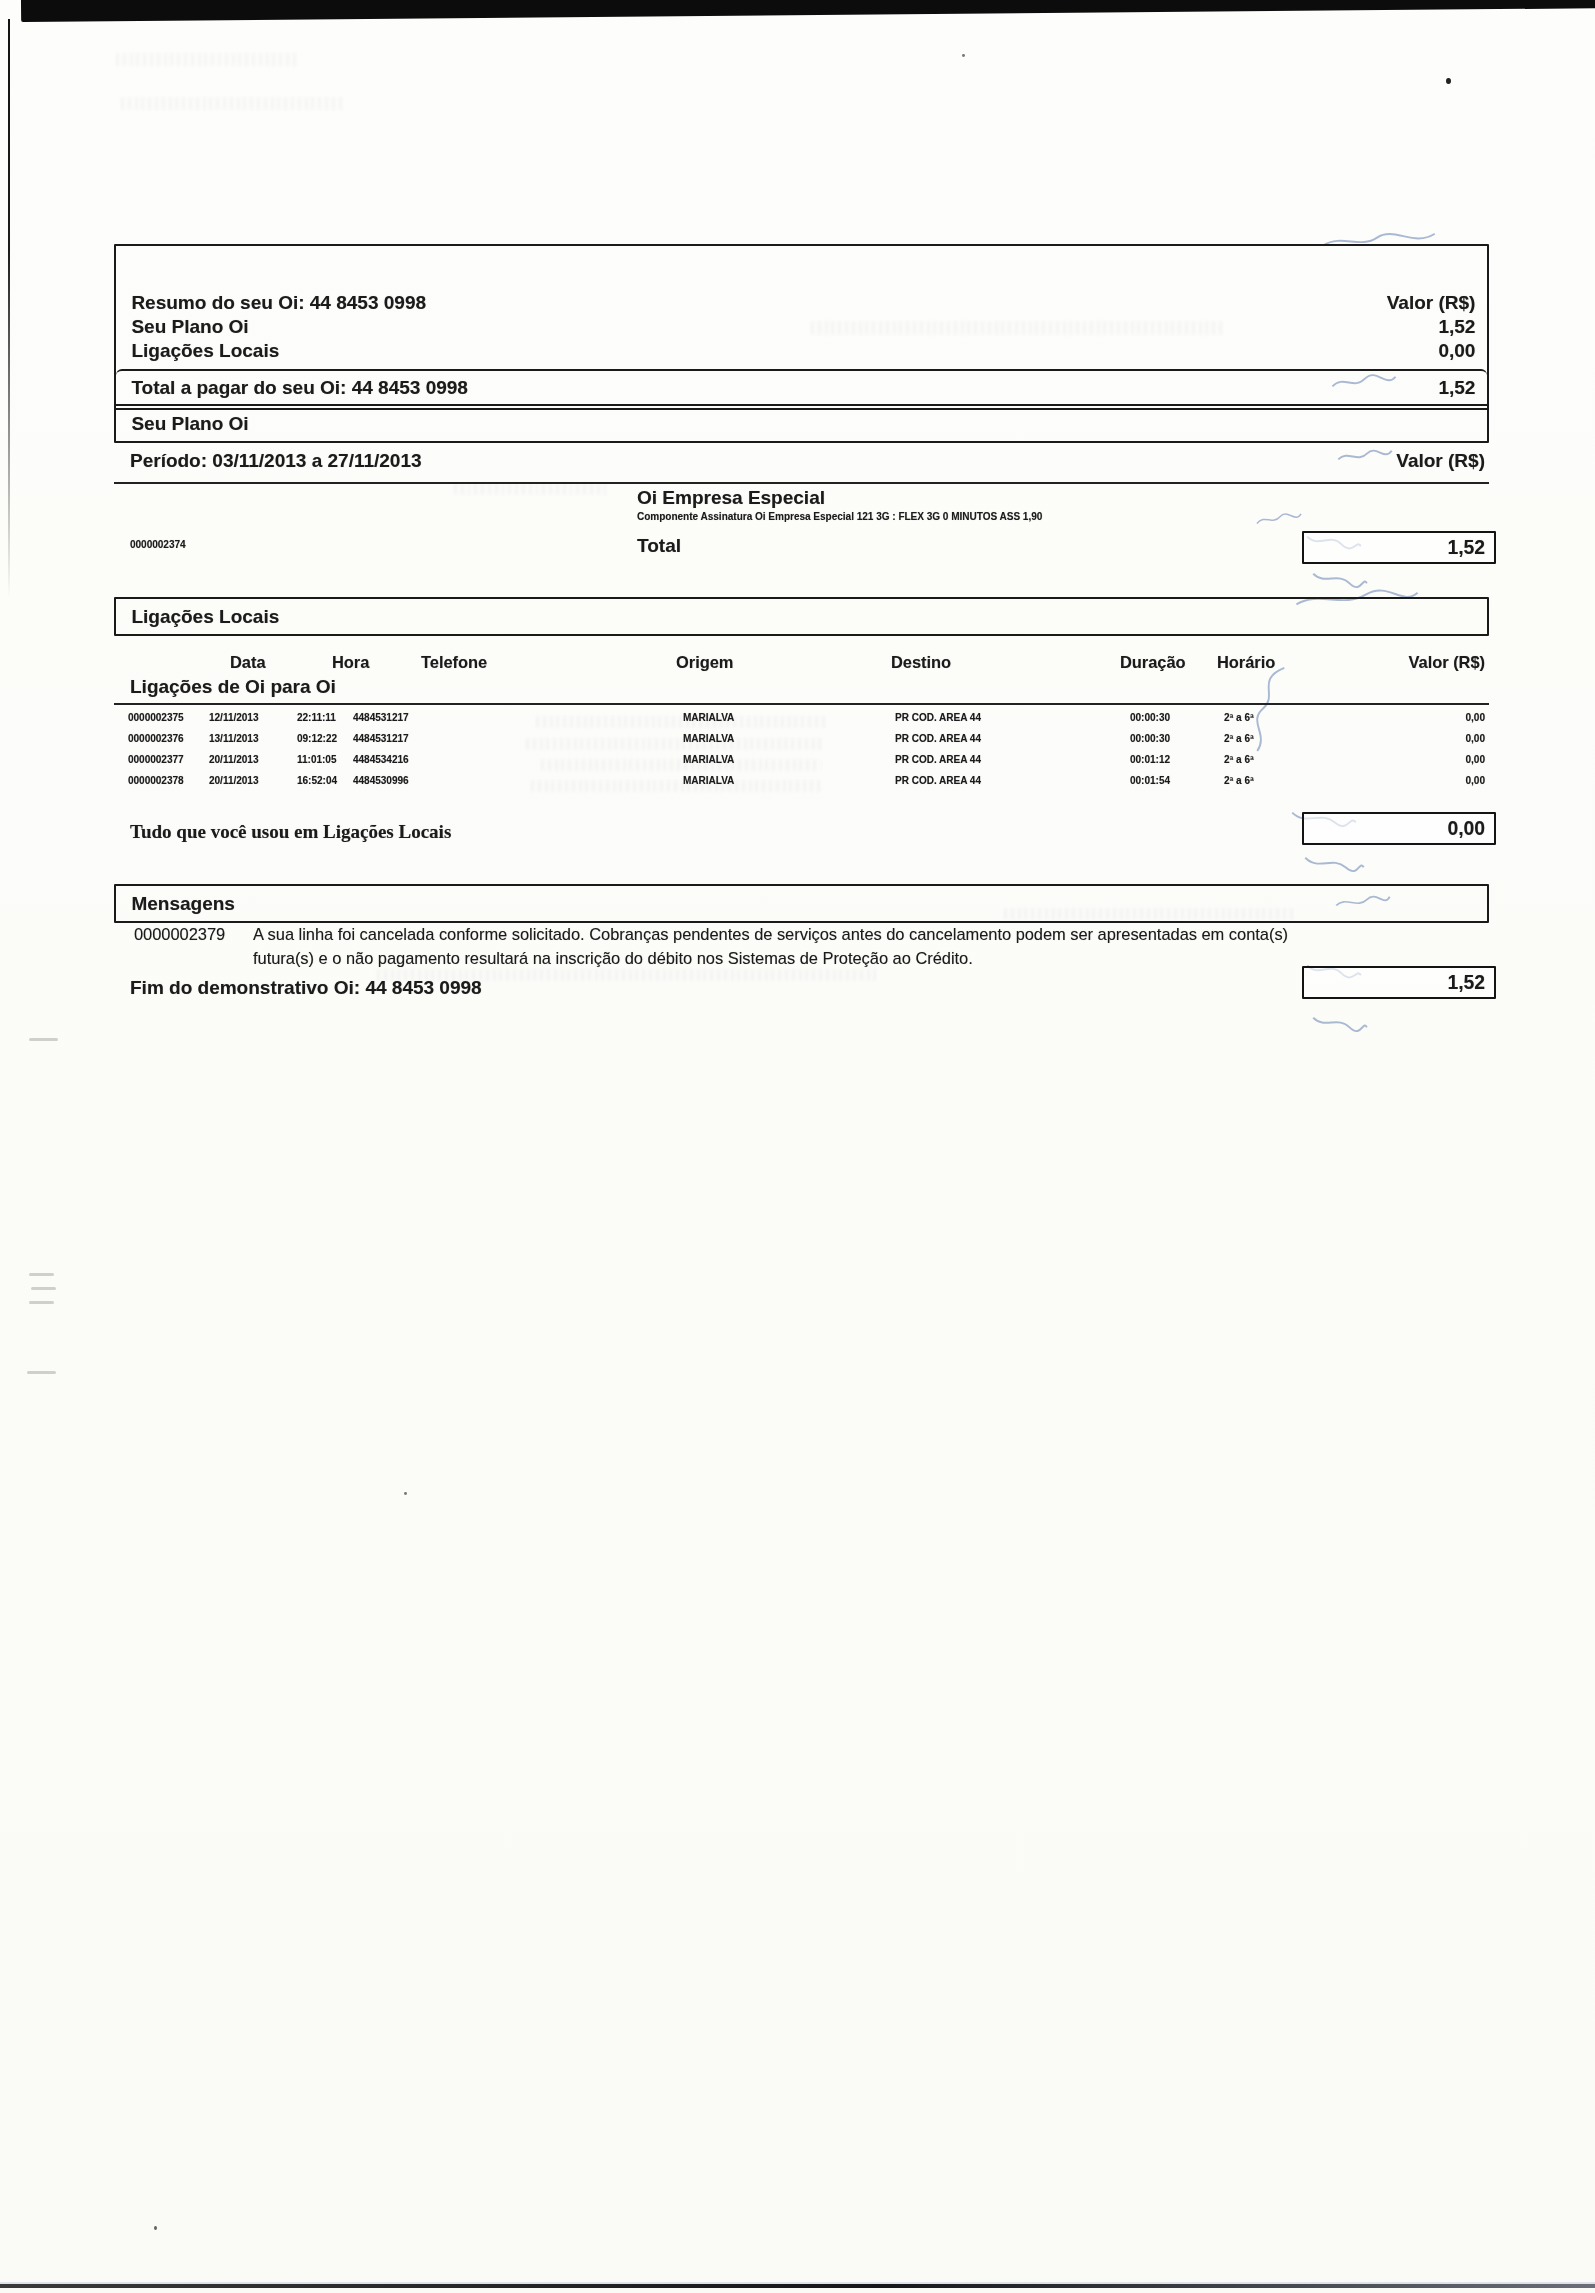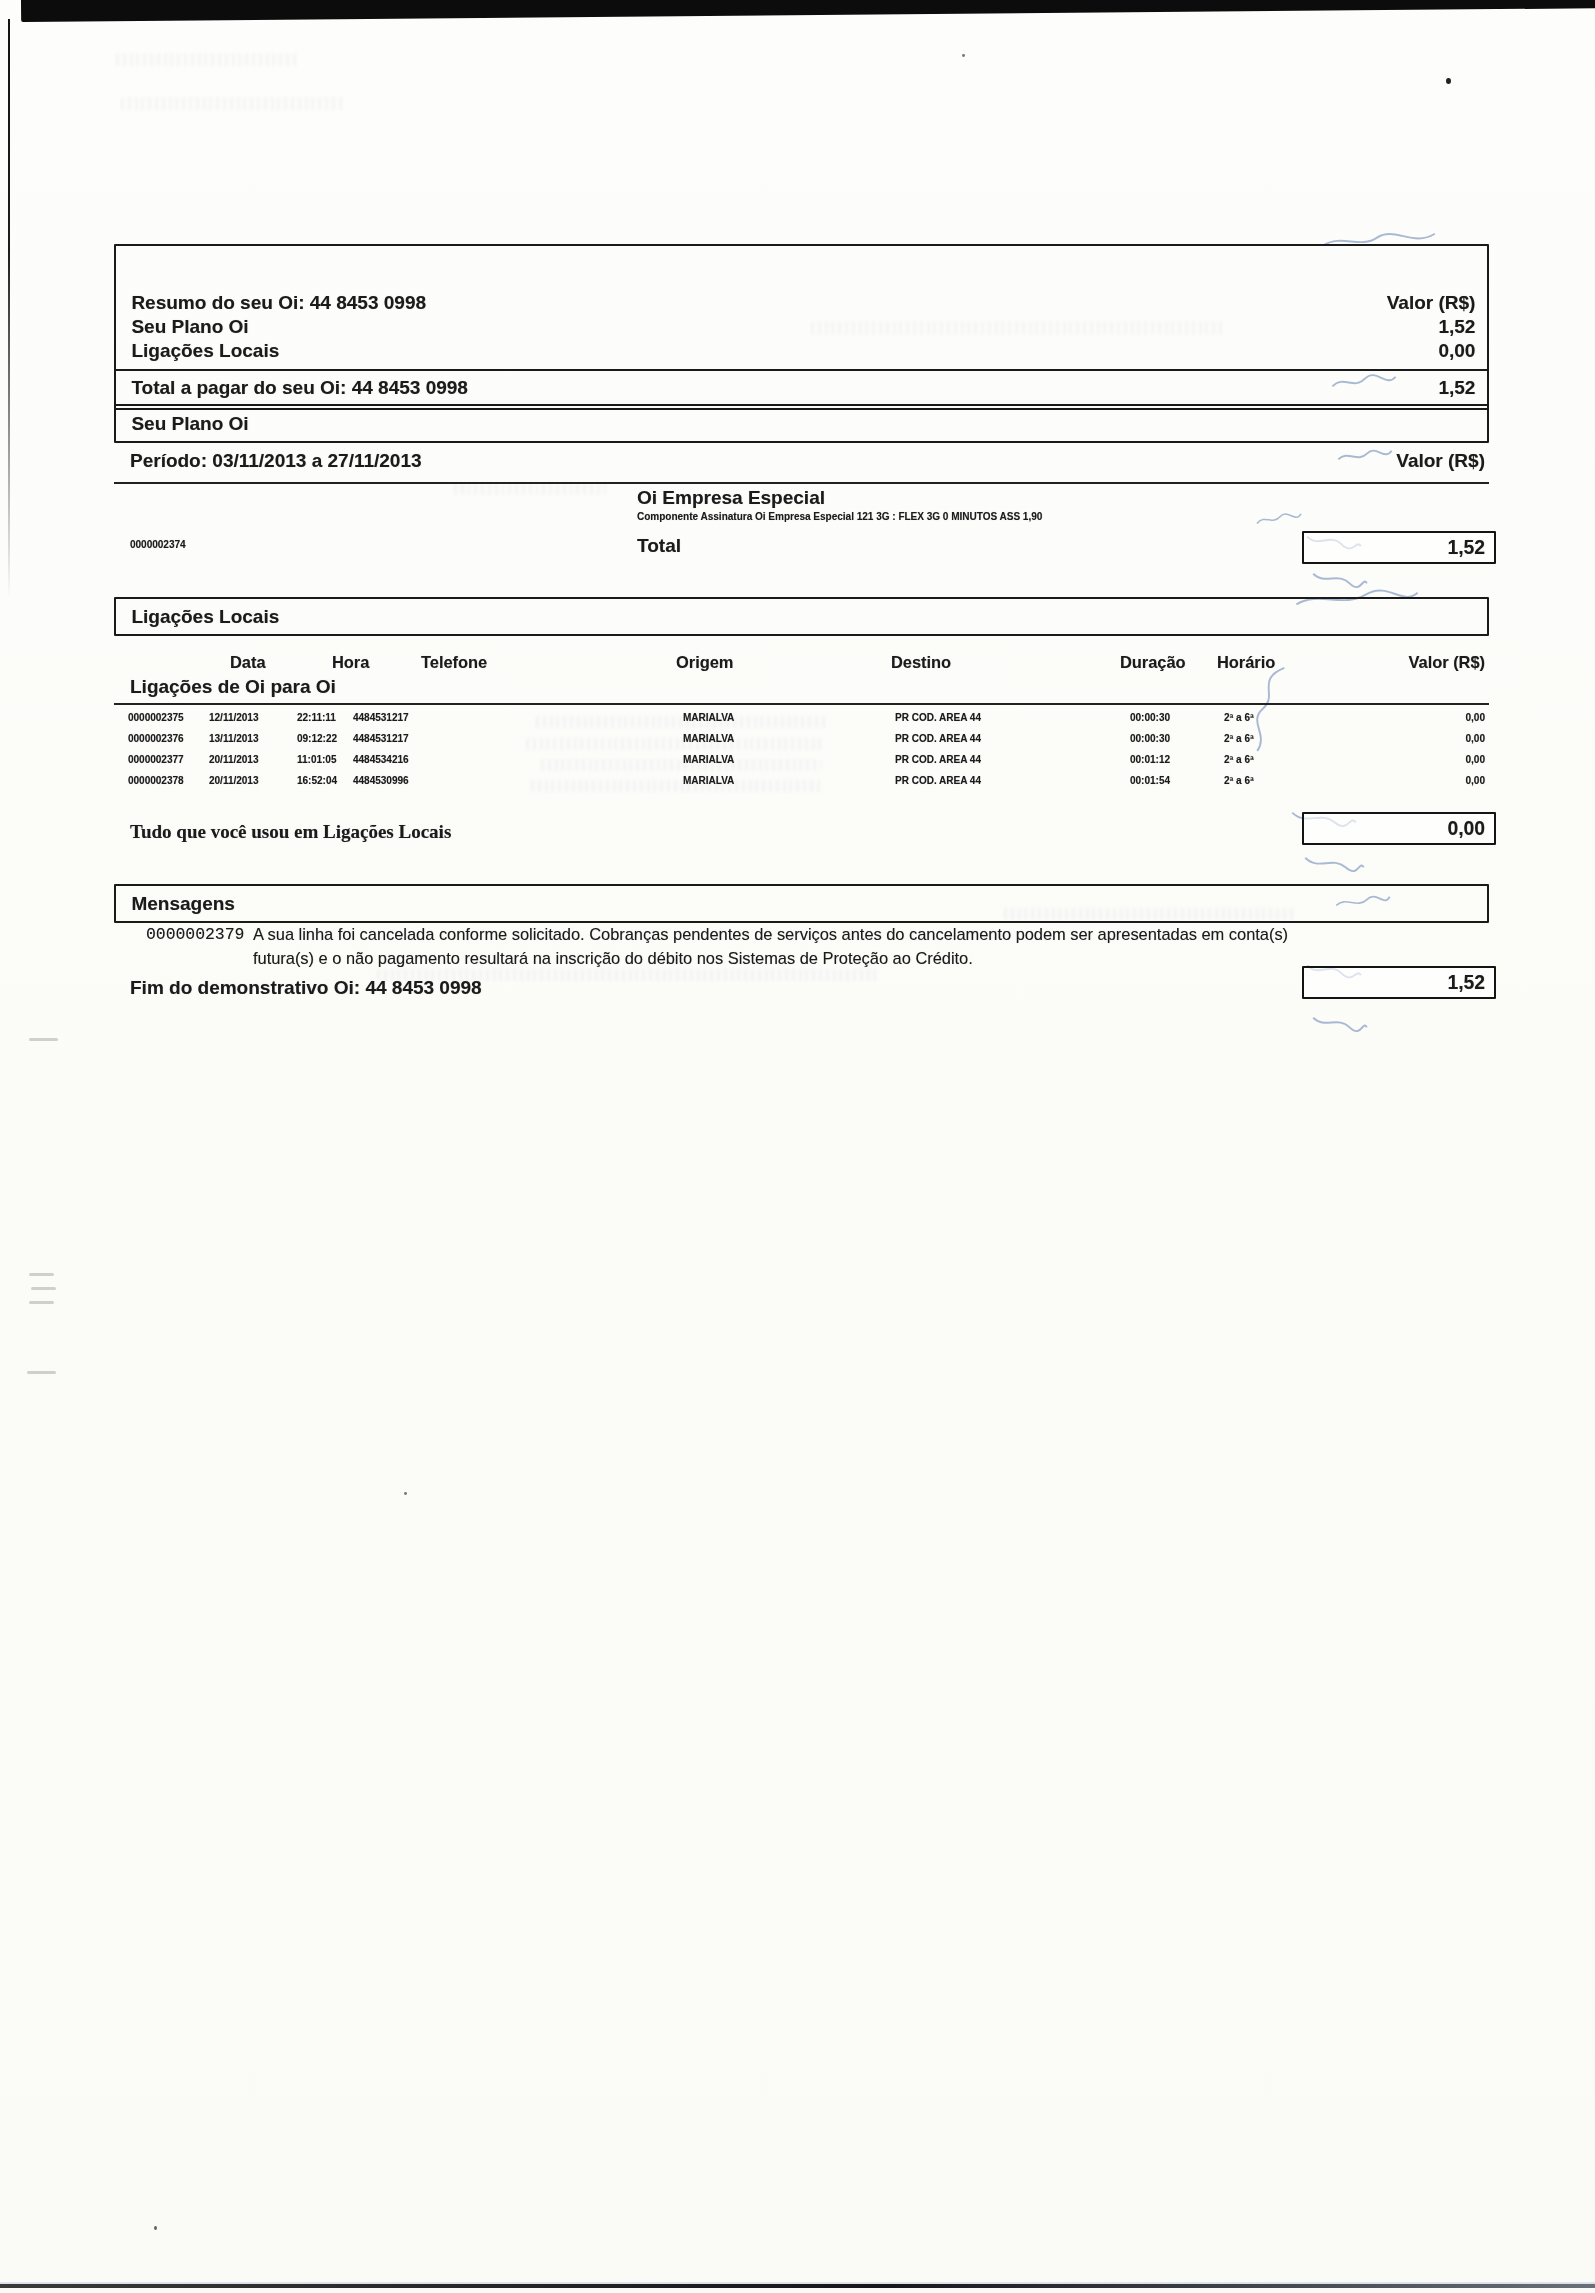--- a/index.html
+++ b/index.html
@@ -14,21 +14,21 @@
   .m17{font-size:16.4px;font-weight:500;}
 
   
   .frame{position:absolute;left:114px;width:1375px;border:2.9px solid #1a1a1a;box-sizing:border-box;border-radius:1px;}
   .secbox{height:39px;display:flex;align-items:center;padding-left:15.4px;font-size:19px;font-weight:700;}
 
   
   #summary-box{top:244px;}
   .sum-top{padding:4.8px 11.6px 5.8px 15.4px;margin-top:40px;}
   .sumrow{display:flex;justify-content:space-between;line-height:24px;font-size:19px;font-weight:700;}
-  .sum-bottom{border-top:2.4px solid #1a1a1a;padding:5.8px 11.6px 7.7px 15.4px;}
+  .sum-bottom{border-top:2.4px solid #1a1a1a;padding:5.8px 11.6px 7.7px 15.4px;border-radius:6px;}
 
   
   .uline{position:absolute;left:114px;width:1375px;height:2.4px;background:#222;}
 
   
   .vbox{position:absolute;left:1302px;width:181px;height:29px;border:2.9px solid #141414;border-radius:1px;
         display:flex;align-items:center;justify-content:flex-end;padding-right:8.7px;
         font-size:19.3px;font-weight:700;background:rgba(255,255,255,.6);}
 
   
@@ -253,21 +253,21 @@
   </div>
 
 
   <div class="t b19 ink" style="top:821px;left:130px;font-family:Liberation Serif, serif;">Tudo que você usou em Ligações Locais</div>
   <div class="vbox ink" style="top:812px;">0,00</div>
 
   <div class="frame secbox" style="top:884px;">
     <span class="ink">Mensagens</span>
   </div>
 
-  <div class="t m17 ink" style="top:925px;left:146px;font-family:Liberation Mono, monospace;">0000002379</div>
+  <div class="t m17 ink" style="top:925px;left:134px;">0000002379</div>
   <div class="t m17 ink" style="top:925px;left:253px;">A sua linha foi cancelada conforme solicitado. Cobranças pendentes de serviços antes do cancelamento podem ser apresentadas em conta(s)</div>
   <div class="t m17 ink" style="top:949px;left:253px;">futura(s) e o não pagamento resultará na inscrição do débito nos Sistemas de Proteção ao Crédito.</div>
 
   <div class="t b19 ink" style="top:977px;left:130px;">Fim do demonstrativo Oi: 44 8453 0998</div>
   <div class="vbox ink" style="top:966px;">1,52</div>
 
 </div>
 
 
 </body></html>

